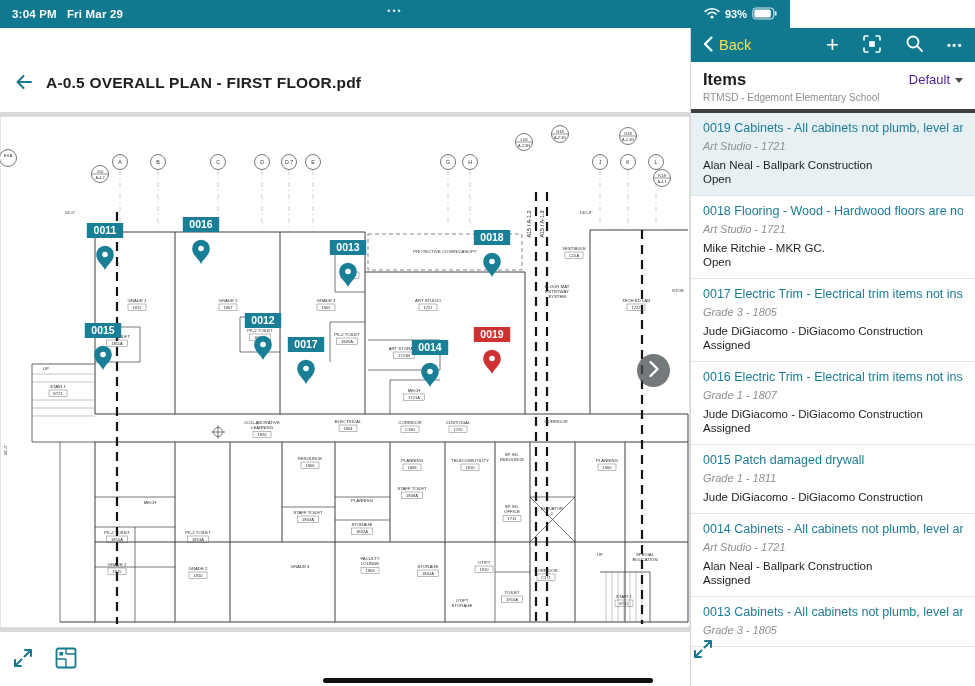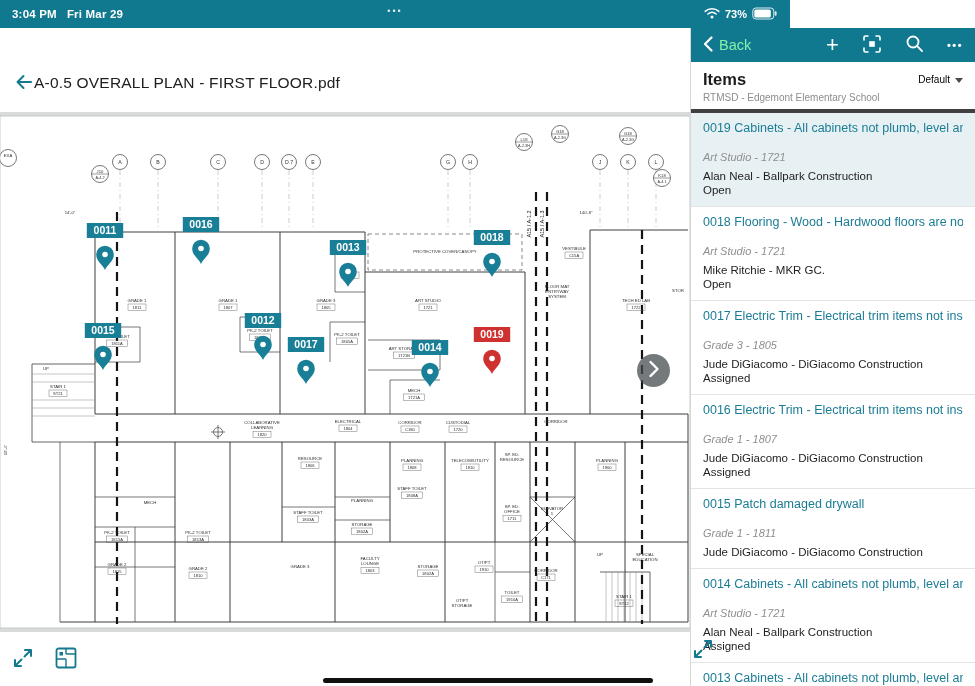--- a/index.html
+++ b/index.html
@@ -10,57 +10,57 @@
   
   .status-bar { position:absolute; left:0; top:0; width:790px; height:28px; background:#10798f; color:#fff;
     display:flex; align-items:center; justify-content:space-between; padding:0 12px; z-index:30; }
   .sb-left { display:flex; gap:10px; font-size:11.5px; font-weight:bold; letter-spacing:.2px; }
   .sb-center { position:absolute; left:50%; transform:translateX(-50%); top:6px; color:rgba(255,255,255,.85);
     font-size:9px; letter-spacing:2px; }
   .sb-right { display:flex; align-items:center; gap:5px; font-size:11px; font-weight:bold; }
 
   
   .viewer { position:absolute; left:0; top:28px; width:690px; height:658px; background:#fff; }
-  .viewer-titlebar { height:84px; background:#fff; display:flex; align-items:center; padding:26px 14px 0 14px; gap:0; }
+  .viewer-titlebar { height:84px; background:#fff; display:flex; align-items:center; padding:26px 14px 0 14px; gap:12px;font-weight:bold; }
   .back-btn { background:none; border:none; cursor:pointer; display:flex; align-items:center; }
   .viewer-title { font-size:15.5px; color:#202020; letter-spacing:.2px; white-space:nowrap; overflow:hidden; }
   .drawing-area { position:relative; width:690px; height:520px; background:#d9dbdb; overflow:hidden; }
   .viewer-bottombar { position:absolute; left:0; bottom:0; width:690px; height:54px; background:#fff;
     display:flex; align-items:center; gap:20px; padding:0 12px; }
   .tool-btn { background:none; border:none; cursor:pointer; display:flex; align-items:center; }
 
   .panel-toggle { position:absolute; left:637px; top:354px; width:33px; height:33px; border-radius:50%;
     background:rgba(70,76,79,.75); border:none; cursor:pointer; display:flex; align-items:center; justify-content:center; z-index:20; }
 
   .expand-right { position:absolute; left:692px; top:638px; background:none; border:none; cursor:pointer; z-index:25; }
 
   
   .right-panel { position:absolute; left:690px; top:28px; width:285px; height:658px; background:#fff;
     border-left:1px solid #d7d7d7; display:flex; flex-direction:column; }
   .nav-bar { height:34px; background:#10798f; display:flex; align-items:center; padding:0 12px; color:#fff; flex:0 0 auto; }
-  .nav-back { background:none; border:none; color:#86efac; font-size:14.5px; display:flex; align-items:center; gap:6px; cursor:pointer; }
+  .nav-back { background:none; border:none; color:#fde047; font-size:14.5px; display:flex; align-items:center; gap:6px; cursor:pointer; }
   .nav-icons { margin-left:auto; display:flex; align-items:center; gap:23px; }
   .nav-icon-btn { background:none; border:none; color:#fff; cursor:pointer; display:flex; align-items:center; }
   .plus-glyph { font-size:22px; font-weight:300; line-height:18px; }
   .dots-glyph { font-size:11px; font-weight:bold; letter-spacing:1.5px; }
 
   .panel-header { padding:8px 12px 6px 12px; border-bottom:4px solid #404040; flex:0 0 auto; }
   .ph-row { display:flex; align-items:center; justify-content:space-between; }
   .ph-title { font-size:16.5px; font-weight:bold; color:#1c1c1c; }
   .filter-btn { background:none; border:none; cursor:pointer; display:flex; align-items:center; gap:5px;
-    font-size:10px; color:#000000; font-family:inherit; }
+    font-size:13px; color:#4c1d95; font-family:inherit; }
   .caret-down { width:0; height:0; border-left:4px solid transparent; border-right:4px solid transparent;
     border-top:5px solid #4a4a4a; margin-top:2px; }
   .ph-sub { font-size:10px; color:#8d8d8d; margin-top:3px; }
 
   .items-list { flex:1 1 auto; overflow:hidden; }
   .item-row { padding:8px 12px 9px 12px; border-bottom:1px solid #e4e4e4; cursor:pointer; }
   .item-row.selected { background:#e7f1f4; }
   .it-title { font-size:12.5px; color:#1b7c95; line-height:15px; white-space:nowrap; overflow:hidden; }
-  .it-loc { font-size:11px; color:#8f8f8f; font-style:italic; line-height:14px; margin-top:14px; }
+  .it-loc { font-size:11px; color:#8f8f8f; font-style:italic; line-height:14px; margin-top:3px; }
   .it-assignee { font-size:11.5px; color:#1e1e1e; line-height:14px; margin-top:5px; }
   .it-status-line { display:flex; justify-content:space-between; align-items:baseline; }
   .it-status { font-size:11.5px; color:#1e1e1e; line-height:14px; }
   .it-completed { font-size:10.5px; color:#9a9a9a; }
 
   .home-indicator { position:absolute; left:50%; transform:translateX(-50%); bottom:3px; width:330px; height:5px;
     background:#101010; border-radius:3px; z-index:40; }
 
   svg text { font-family:"Liberation Sans", sans-serif; }
 </style>
@@ -76,21 +76,21 @@
     </div>
     <div class="sb-center">•••</div>
     <div class="sb-right">
       <span>
         <svg width="16" height="12" viewBox="0 0 16 12">
           <path d="M1.2,4.4 C5,0.8 11,0.8 14.8,4.4" stroke="#fff" stroke-width="1.5" fill="none" stroke-linecap="round"></path>
           <path d="M3.9,7 C6.3,4.9 9.7,4.9 12.1,7" stroke="#fff" stroke-width="1.5" fill="none" stroke-linecap="round"></path>
           <circle cx="8" cy="9.9" r="1.5" fill="#fff"></circle>
         </svg>
       </span>
-      <span>73%</span>
+      <span>93%</span>
       <span>
         <svg width="26" height="13" viewBox="0 0 26 13">
           <rect x="0.8" y="1" width="21" height="11" rx="3" stroke="rgba(255,255,255,.85)" fill="none" stroke-width="1"></rect>
           <rect x="2.3" y="2.5" width="16.5" height="8" rx="1.5" fill="#fff"></rect>
           <rect x="22.8" y="4.3" width="1.8" height="4.4" rx="0.9" fill="rgba(255,255,255,.85)"></rect>
         </svg>
       </span>
     </div>
   </div>
 

